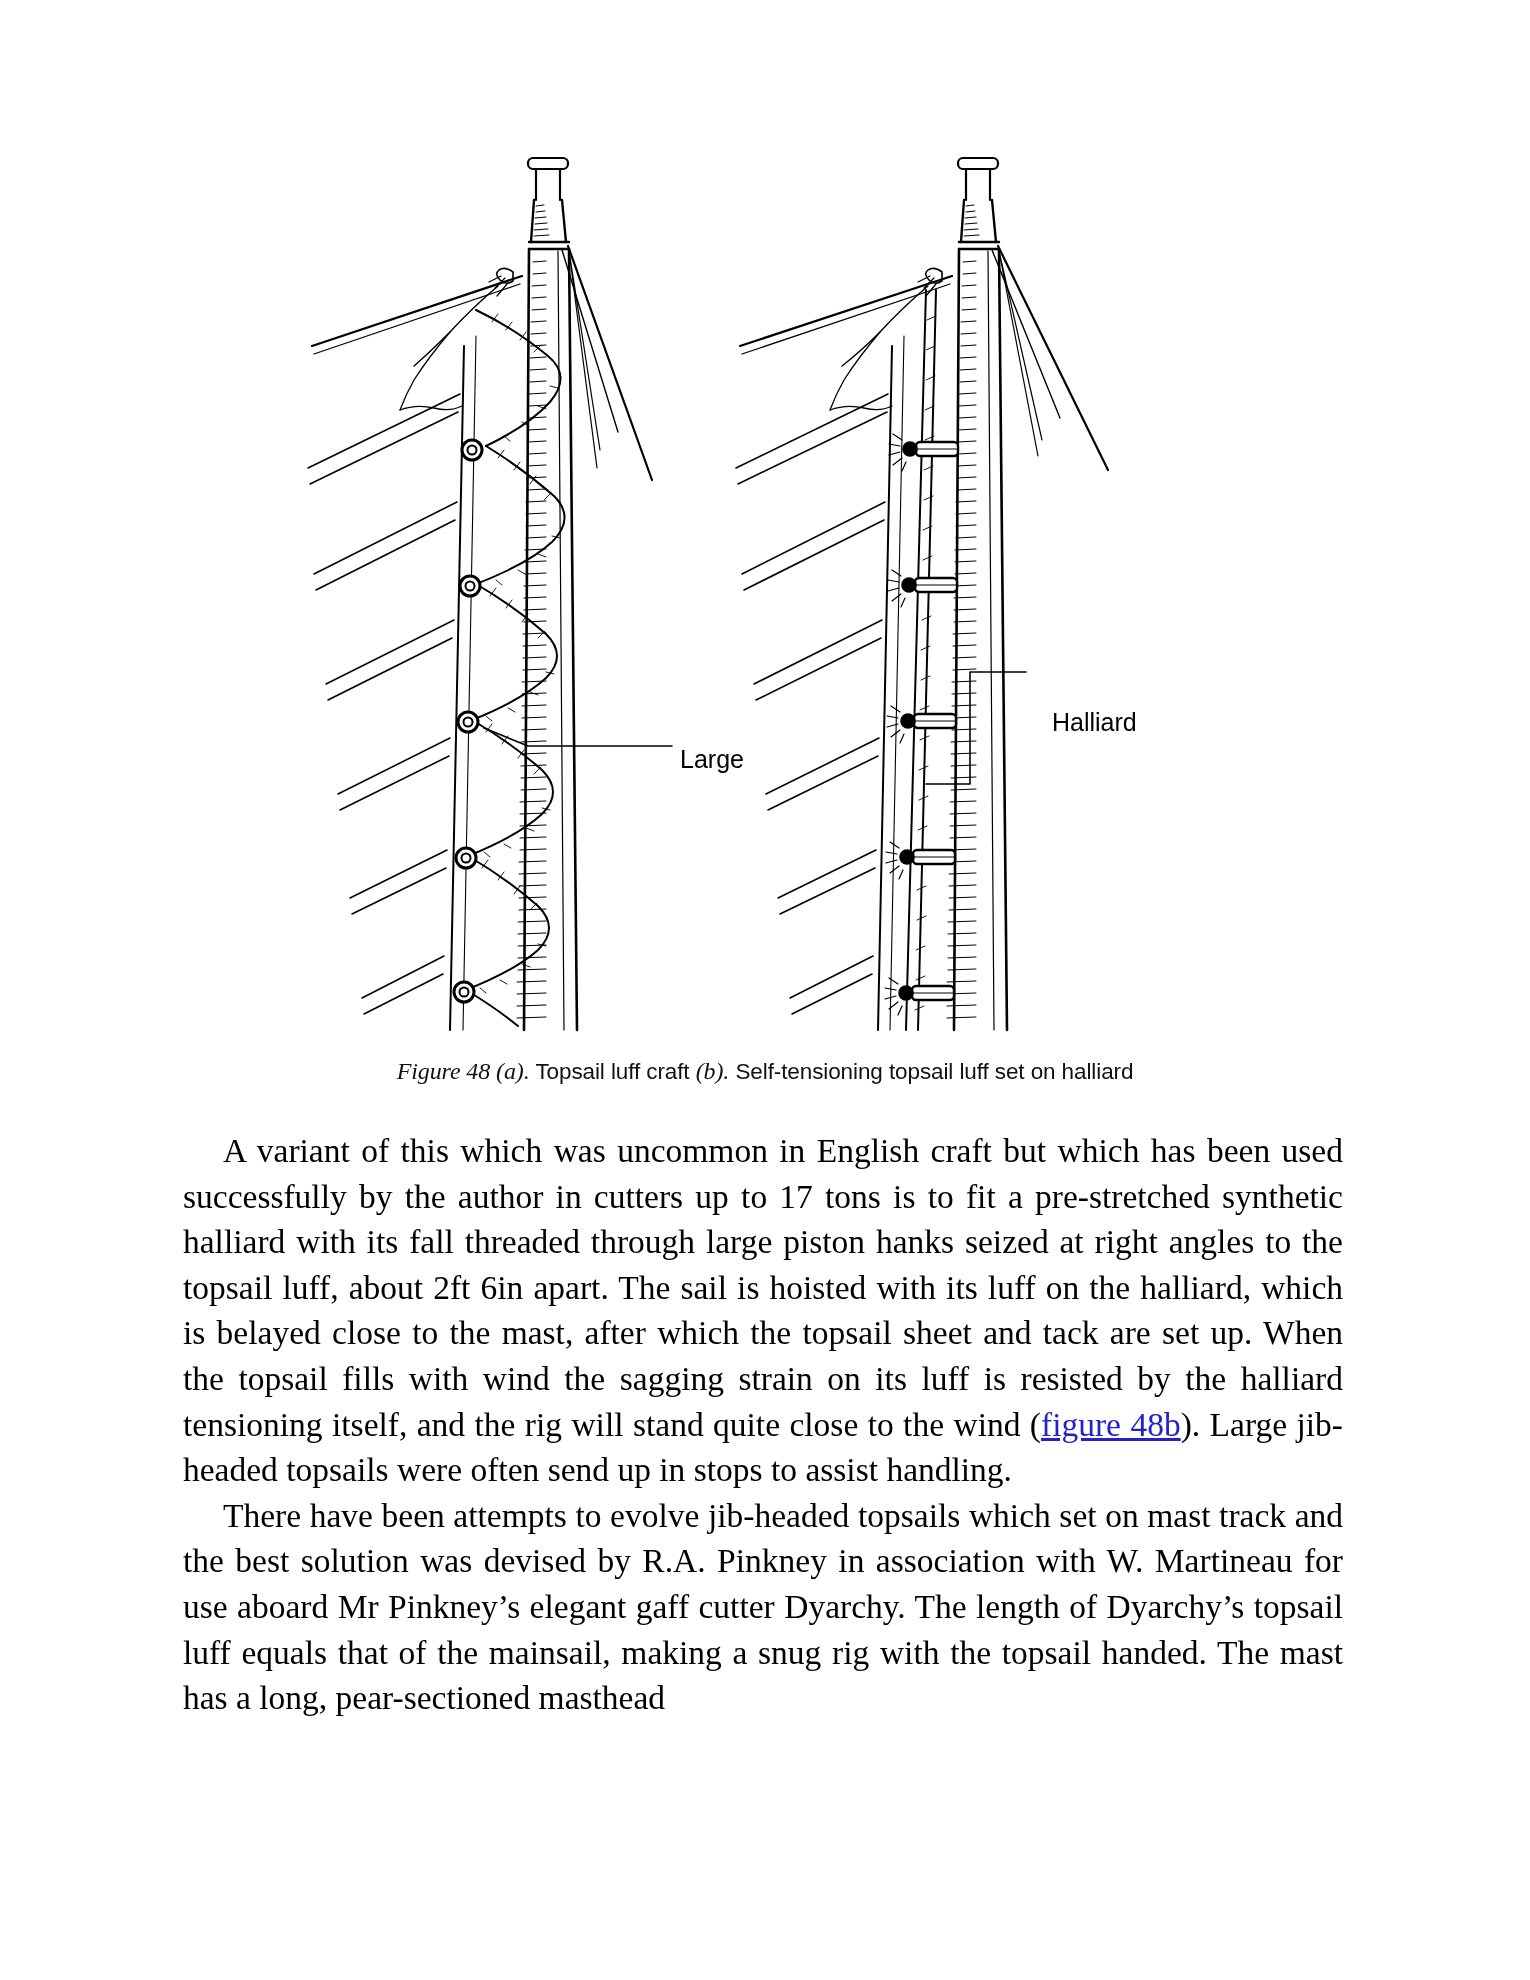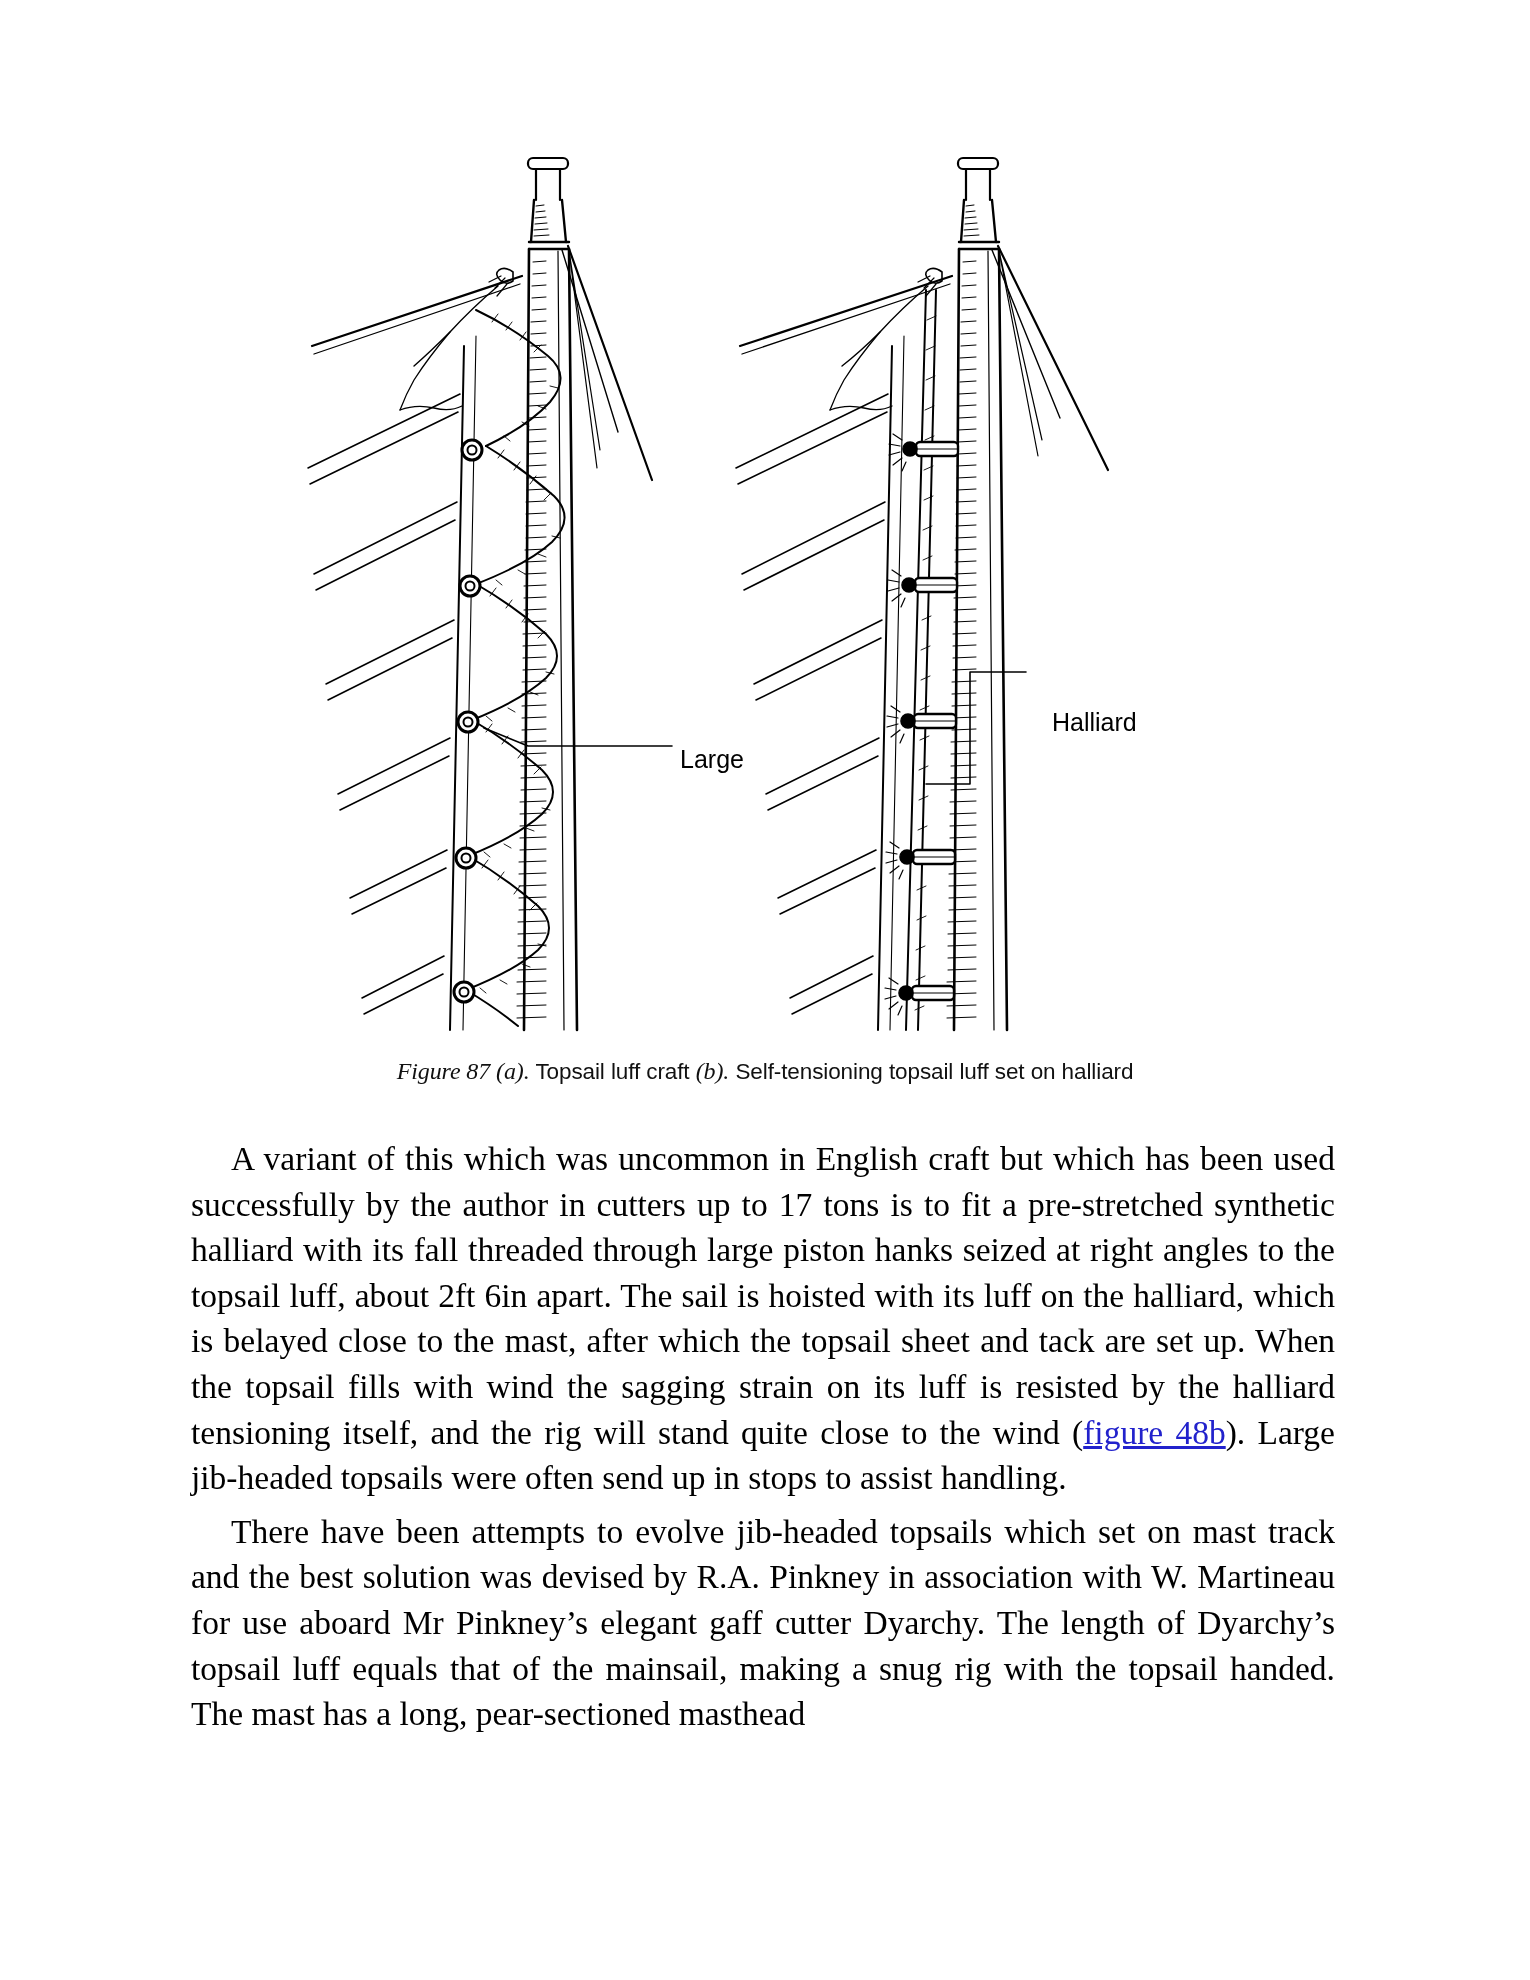--- a/index.html
+++ b/index.html
@@ -71,21 +71,21 @@
     left: 183px;
     top: 1128px;
     width: 1160px;
     font-size: 33.5px;
     line-height: 45.6px;
     text-align: justify;
     text-justify: inter-word;
     color: #000000;
   }
   .body-text p {
-    margin: 8px;
+    margin: 0;
     text-indent: 40px;
   }
   .body-text p.last-para { }
   .link {
     color: #2222cc;
   }
   .it { }
 
   
   .body-text p:last-child { }
@@ -458,21 +458,21 @@
           </g>
 
         </g>
       </svg>
     </div>
 
     <div class="diag-label" id="label-lacing">Large</div>
     <div class="diag-label" id="label-halliard">Halliard</div>
   </div>
 
-  <div class="figure-caption"><span class="cap-it">Figure 87 (a).</span><span> Topsail luff craft </span><span class="cap-it">(b).</span><span> Self-tensioning topsail luff set on halliard</span></div>
+  <div class="figure-caption"><span class="cap-it">Figure 48 (a).</span><span> Topsail luff craft </span><span class="cap-it">(b).</span><span> Self-tensioning topsail luff set on halliard</span></div>
 
   <div class="body-text">
 
     <p><span>A variant of this which was uncommon in English craft but which has been used successfully by the author in cutters up to 17 tons is to fit a pre-stretched synthetic halliard with its fall threaded through large piston hanks seized at right angles to the topsail luff, about 2ft 6in apart. The sail is hoisted with its luff on the halliard, which is belayed close to the mast, after which the topsail sheet and tack are set up. When the topsail fills with wind the sagging strain on its luff is resisted by the halliard tensioning itself, and the rig will stand quite close to the wind (</span><a href="#" class="link">figure 48b</a><span>). Large jib-headed topsails were often send up in stops to assist handling.</span></p>
 
     <p class="last-para"><span>There have been attempts to evolve jib-headed topsails which set on mast track and the best solution was devised by R.A. Pinkney in association with W. Martineau for use aboard Mr Pinkney’s elegant gaff cutter </span><span class="it">Dyarchy</span><span>. The length of </span><span class="it">Dyarchy’s</span><span> topsail luff equals that of the mainsail, making a snug rig with the topsail handed. The mast has a long, pear-sectioned masthead</span></p>
 
   </div>
 
 </div>

